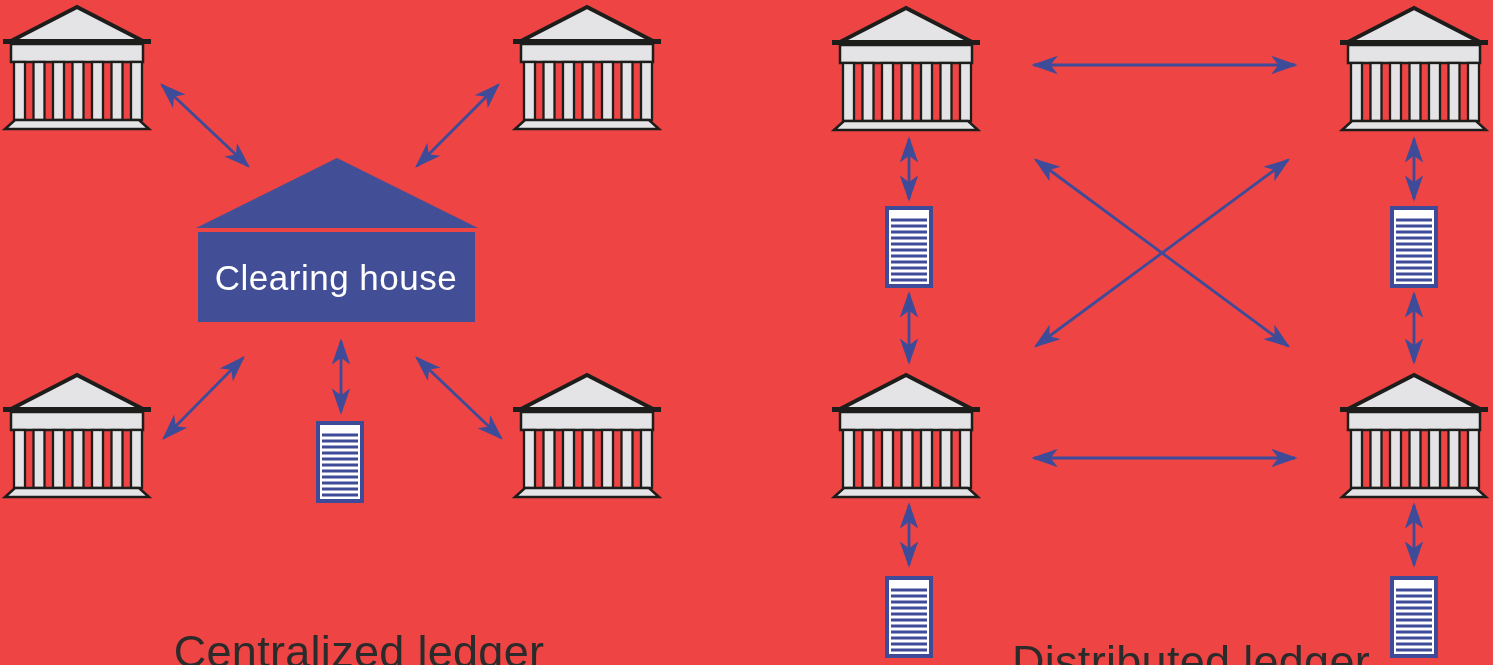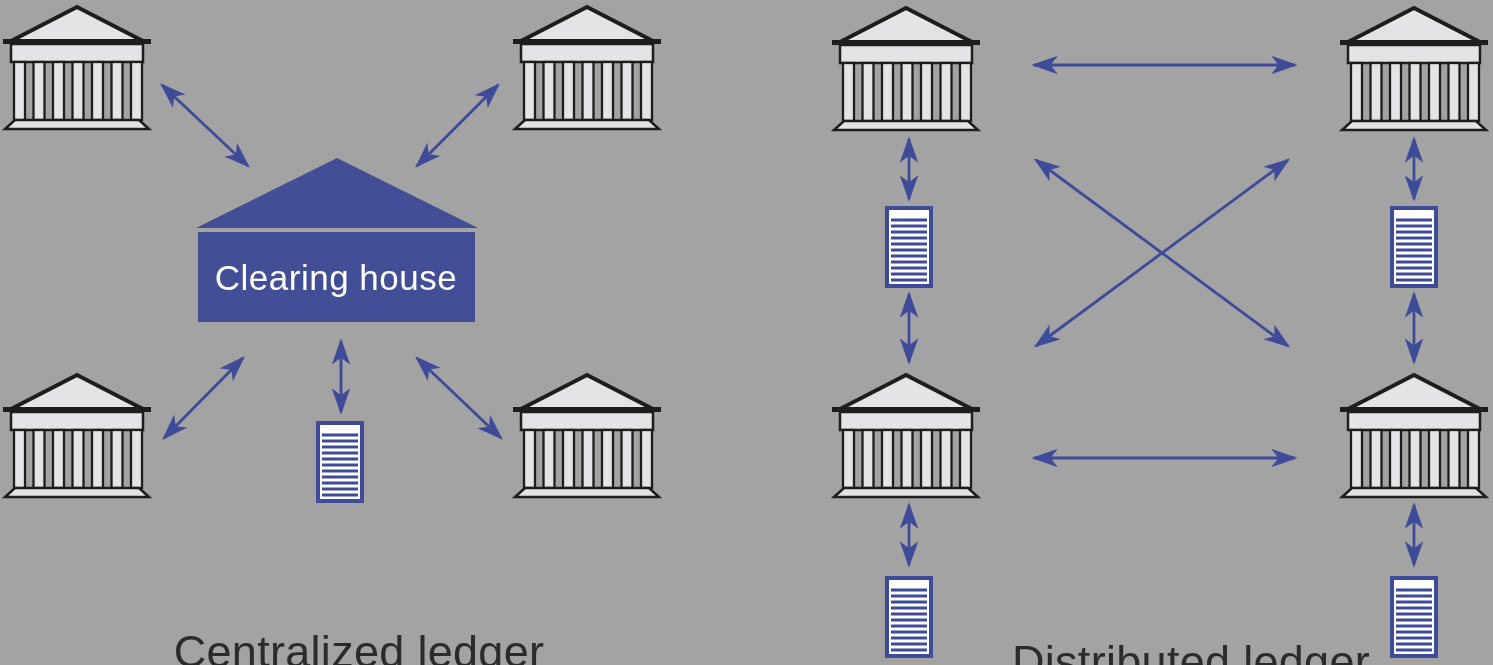--- a/index.html
+++ b/index.html
@@ -1,19 +1,19 @@
 <!DOCTYPE html>
 <html><head>
 <meta charset="utf-8">
 <style>
   html,body { margin:0; padding:0; background:#ffffff; }
   .stage {
     position:relative;
     width:1493px; height:665px;
-    background:#a3a3a3;
+    background:#ef4444;
     font-family:"Liberation Sans", sans-serif;
     overflow:hidden;
   }
   svg.scene { position:absolute; left:0; top:0; }
   .bank-part  { fill:#e4e4e6; stroke:#1d1d1b; }
   .bank-beam  { fill:#1d1d1b; stroke:none; }
   .arrow      { stroke:#3e4b99; stroke-width:2.8; fill:none; }
   .house-text {
     fill:#ffffff;
     font-family:"Liberation Sans", sans-serif;

